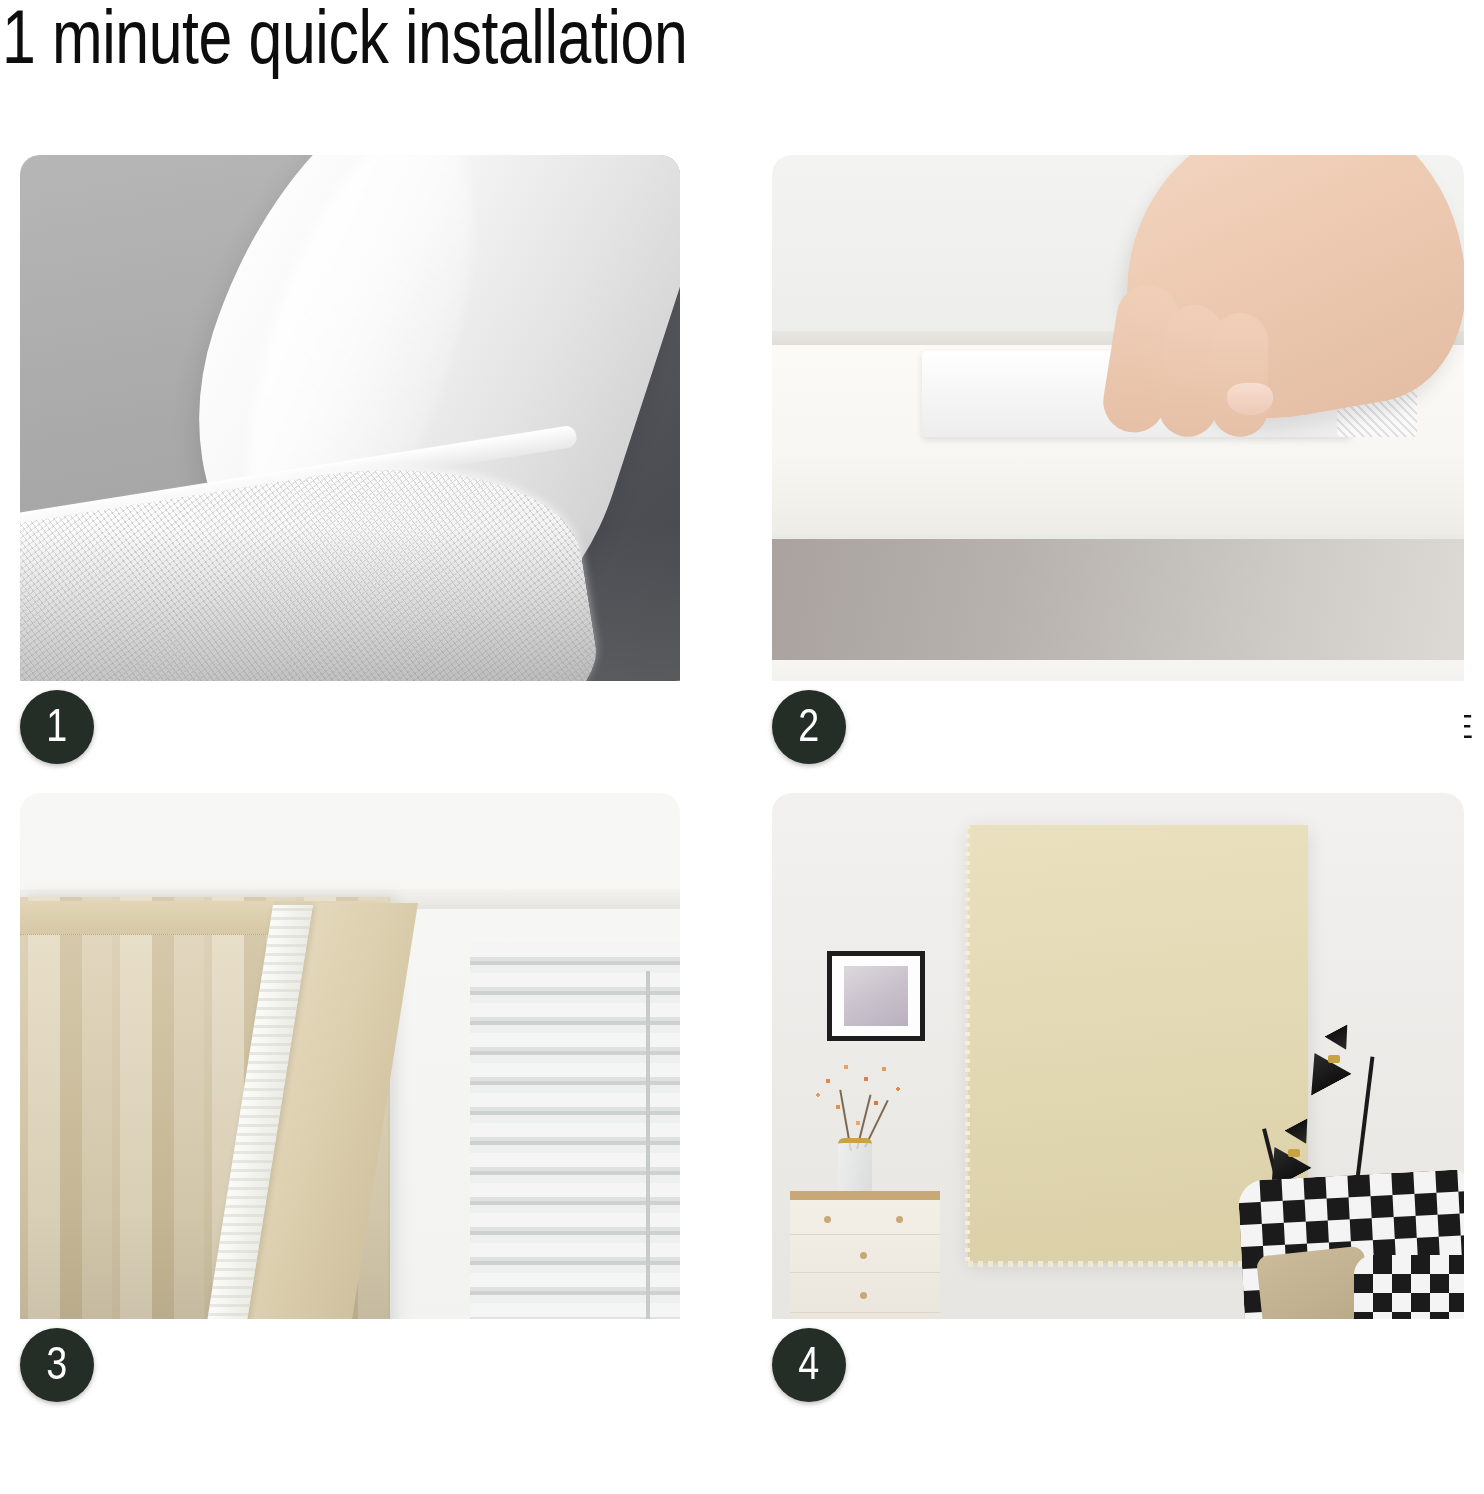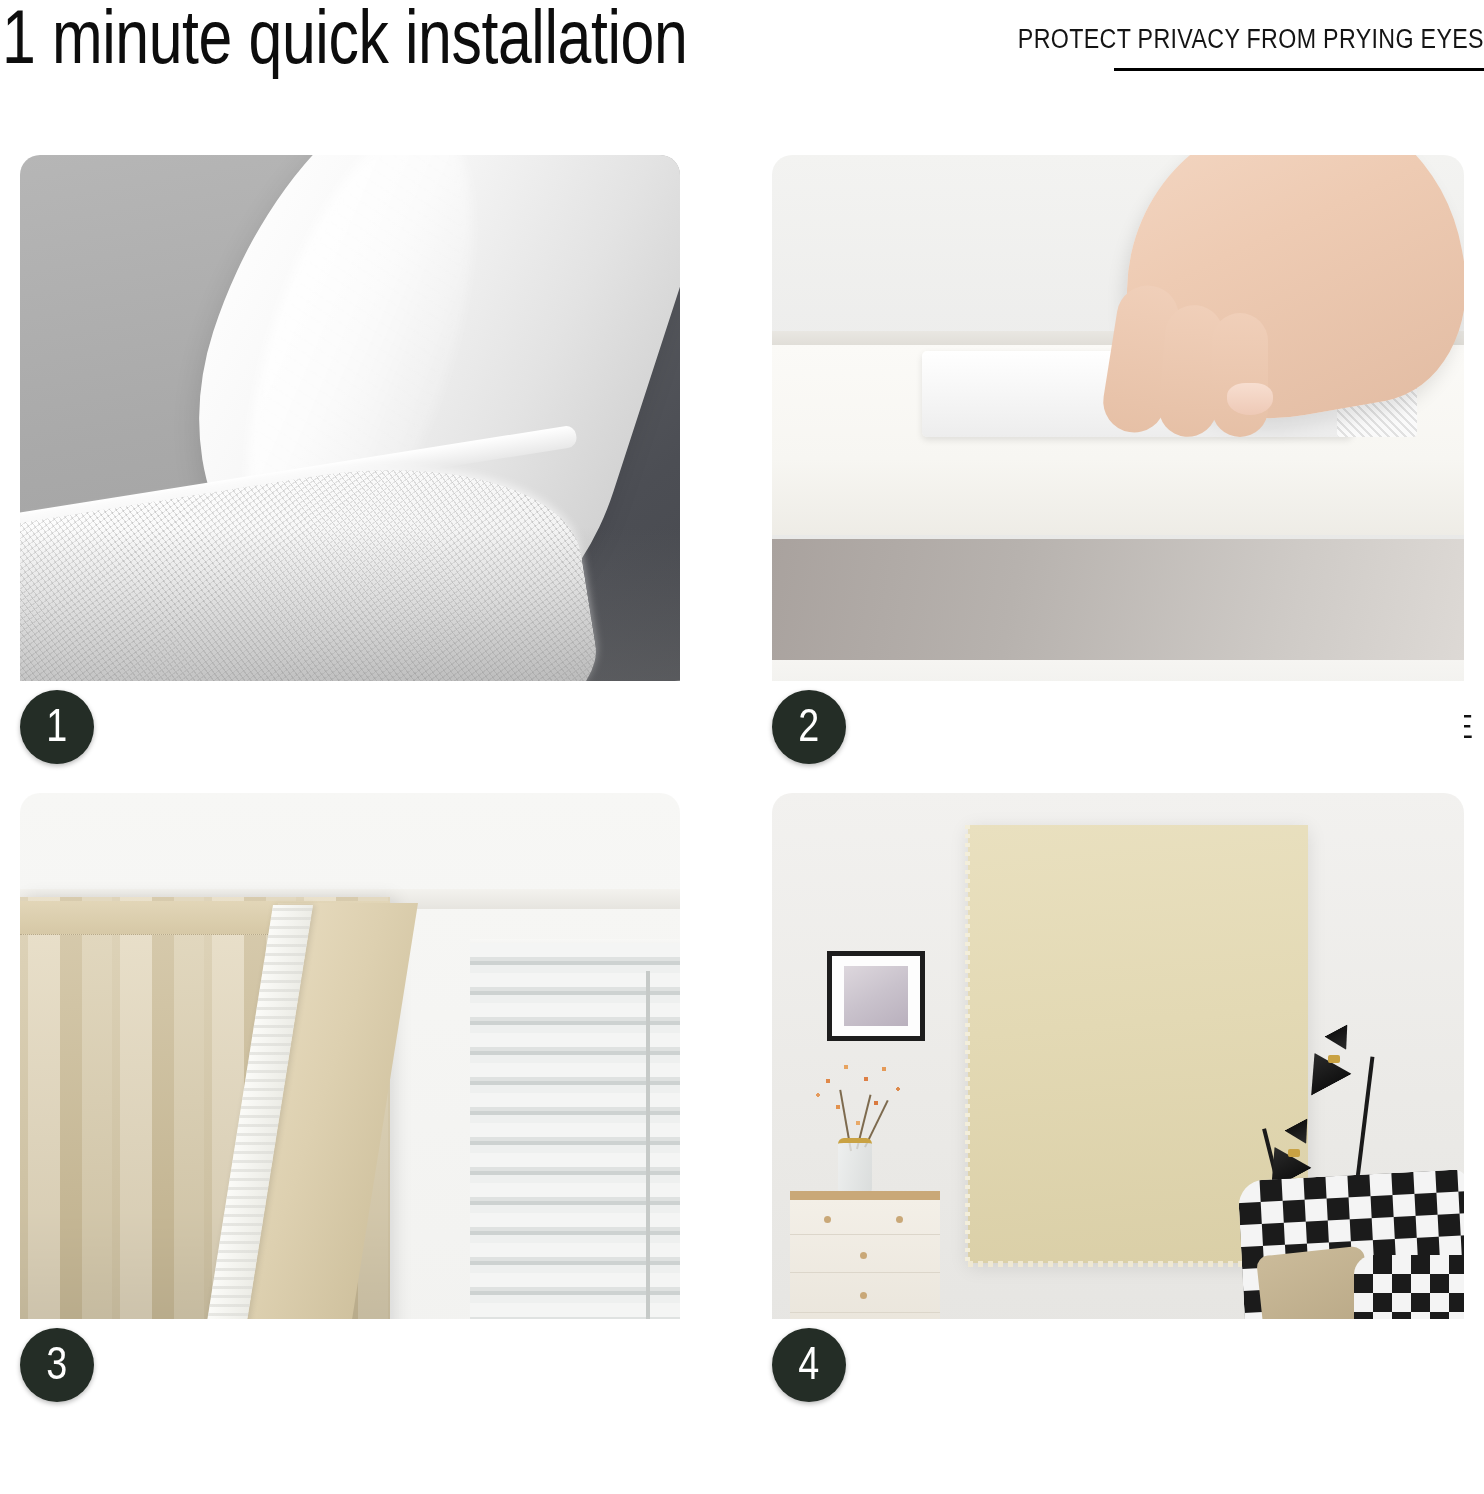--- a/index.html
+++ b/index.html
@@ -337,24 +337,20 @@
   }
 </style>
 </head>
 <body>
 
 <div class="page">
 
   <div class="header">
     <div class="main-title">1 minute quick installation</div>
 
-    <div class="tagline-wrap">
-      <div class="tagline">PROTECT PRIVACY FROM PRYING EYES</div>
-      <div class="tagline-rule"></div>
-    </div>
   </div>
 
   <div class="grid">
 
     <div class="step c1 r1">
       <div class="photo p1">
         <div class="dark-wedge"></div>
         <div class="strip-white"></div>
         <div class="strip-gloss"></div>
         <div class="tape-edge"></div>

